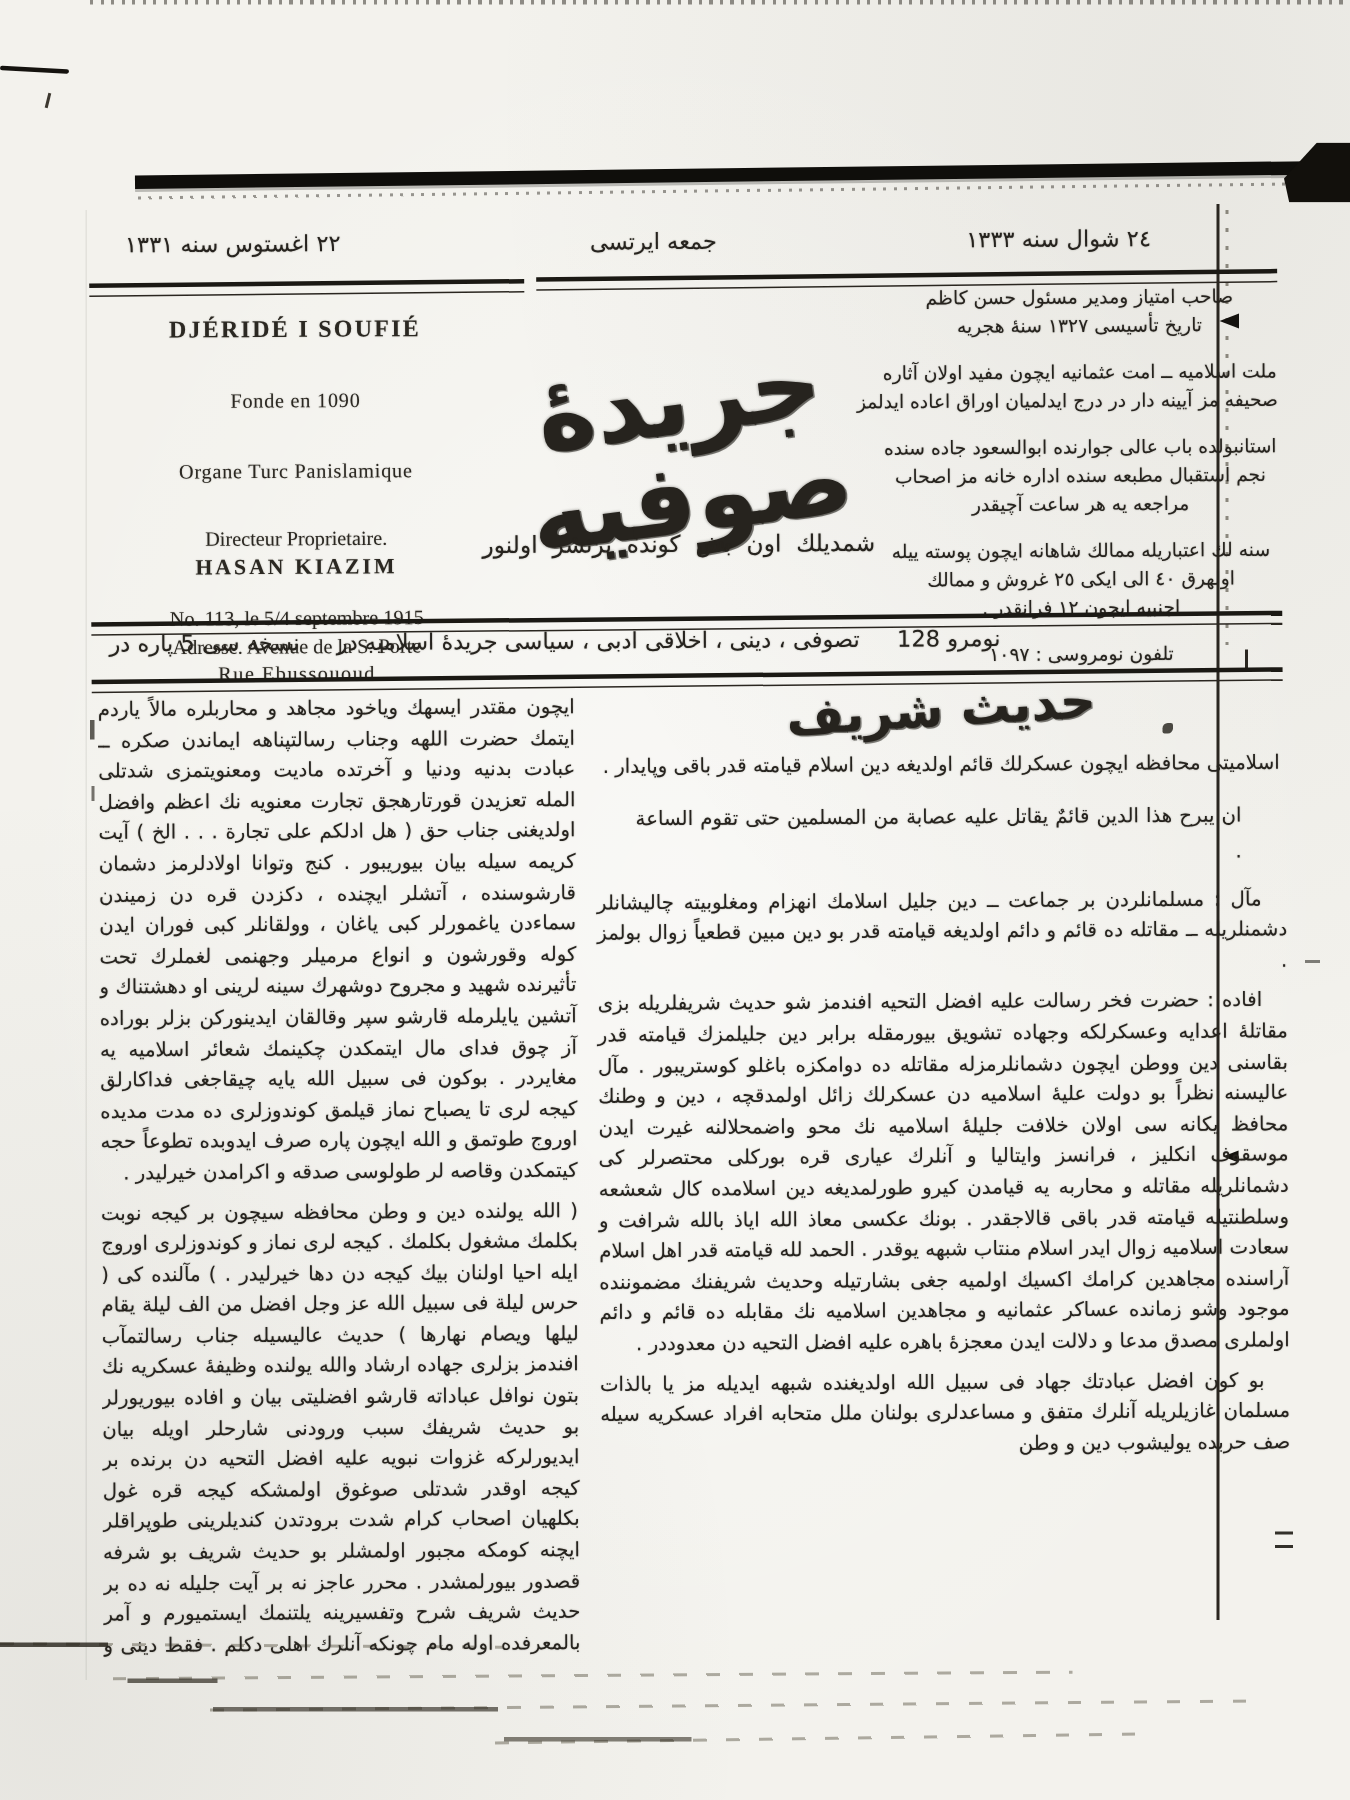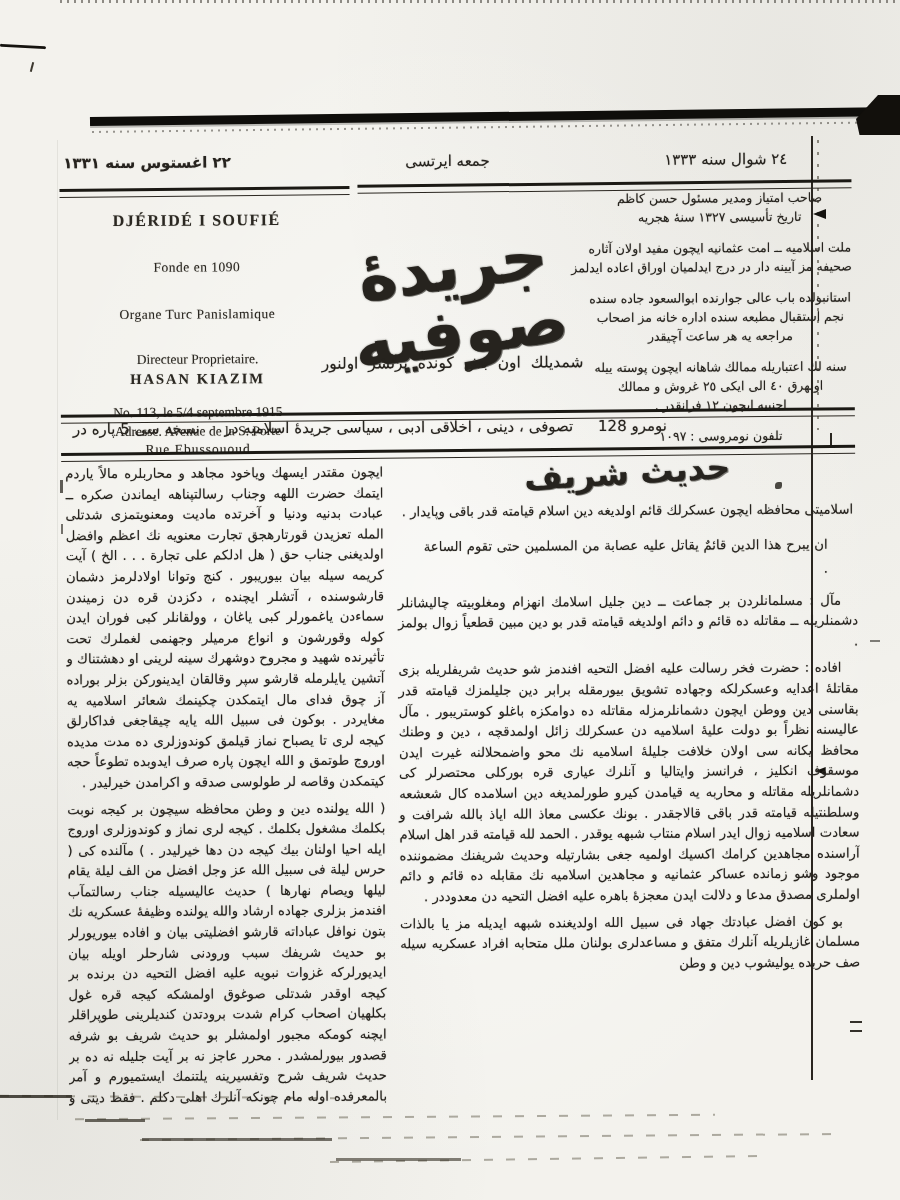--- a/index.html
+++ b/index.html
@@ -52,23 +52,23 @@
   .rule-double{position:absolute;height:5px;border-top:3px solid #1b1914;border-bottom:1px solid #2a2620;}
   .rule-dates-left{top:186px;left:62px;width:290px;transform:rotate(-.25deg);}
   .rule-dates-right{top:183px;left:360px;width:494px;transform:rotate(-.3deg);}
   .rule-issue-top{top:411px;left:62px;width:794px;transform:rotate(-.2deg);}
   .rule-issue-bottom{top:449px;left:62px;width:794px;transform:rotate(-.25deg);}
   
   .ar{direction:rtl;font-family:"DejaVu Sans",sans-serif;
       text-shadow:0 0 1px rgba(45,40,30,.45);}
   
   .dateline{position:absolute;top:152px;left:62px;width:794px;display:flex;align-items:baseline;font-size:15px;}
-  .dateline .d-right{margin-right:66px;}
+  .dateline .d-right{margin-right:86px;}
   .dateline .d-center{flex:1;text-align:center;}
-  .dateline .d-left{margin-left:4px;font-weight:bold;}
+  .dateline .d-left{margin-left:24px;}
   
   .fr-block{position:absolute;top:198px;left:64px;width:270px;text-align:center;
     font-family:"Liberation Serif",serif;color:#2b2822;
     text-shadow:0 0 1px rgba(45,40,30,.35);}
   .fr-title{font-size:16px;font-weight:bold;letter-spacing:1.5px;margin-top:12px;}
   .fr-founded{font-size:13.5px;margin-top:30px;letter-spacing:.5px;}
   .fr-organe{font-size:13.5px;margin-top:31px;letter-spacing:.5px;}
   .fr-dirlabel{font-size:13.5px;margin-top:29px;}
   .fr-dirname{font-size:14.5px;font-weight:bold;letter-spacing:2px;margin-top:3px;}
   .fr-issue{font-size:13.5px;margin-top:17px;}

